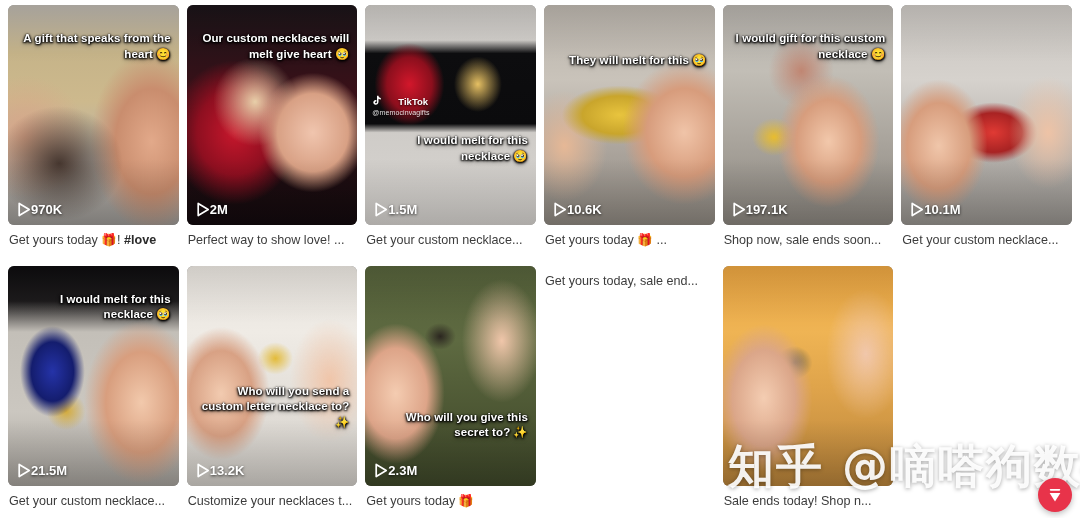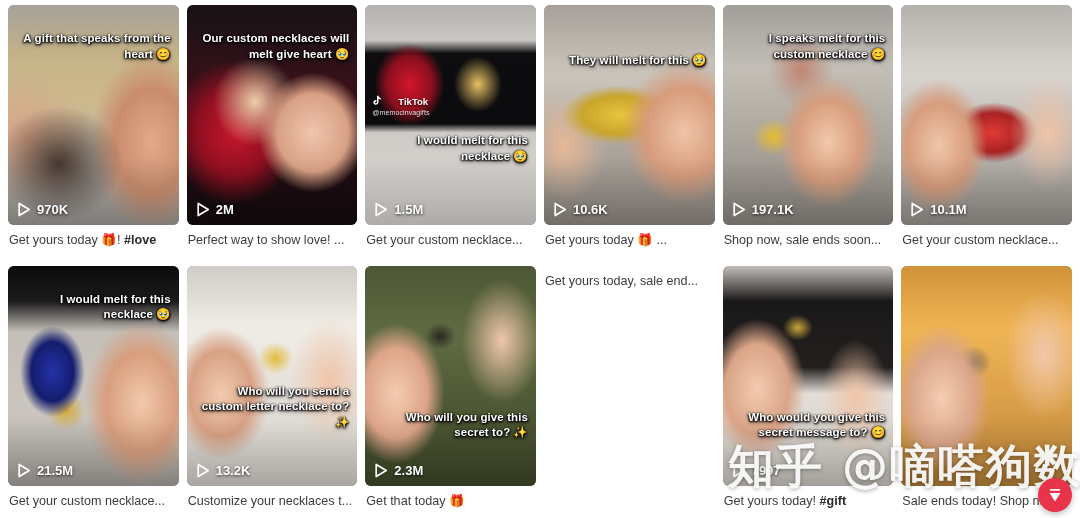--- a/index.html
+++ b/index.html
@@ -190,21 +190,20 @@
   }
 
   
   .views {
     position: absolute;
     left: 9px;
     bottom: 8px;
     z-index: 4;
     display: flex;
     align-items: center;
-    gap: 6px;
     color: #fff;
     font-size: 13px;
     font-weight: 700;
     text-shadow: 0 1px 3px rgba(0,0,0,.75);
   }
   .views svg { display: block; }
 
   
   .caption {
     margin-top: 8px;
@@ -321,21 +320,21 @@
             </svg>
           </span>
           <span>10.6K</span>
         </div>
       </div>
       <div class="caption"><span>Get yours today 🎁 ...</span></div>
     </div>
     <div class="card">
       <div class="thumb">
         <div class="bg b5"></div>
-        <div class="overlay-text top">I speaks melt for this custom necklace 😊</div>
+        <div class="overlay-text top">I would gift for this custom necklace 😊</div>
         <div class="views">
           <span>
             <svg width="14" height="15" viewBox="0 0 14 15" aria-hidden="true">
               <path d="M2.2 1.4 L12.2 7.5 L2.2 13.6 Z" fill="none" stroke="#ffffff" stroke-width="1.7" stroke-linejoin="round"></path>
             </svg>
           </span>
           <span>197.1K</span>
         </div>
       </div>
       <div class="caption"><span>Shop now, sale ends soon...</span></div>
@@ -390,39 +389,24 @@
         <div class="overlay-text under">Who will you give this secret to? ✨</div>
         <div class="views">
           <span>
             <svg width="14" height="15" viewBox="0 0 14 15" aria-hidden="true">
               <path d="M2.2 1.4 L12.2 7.5 L2.2 13.6 Z" fill="none" stroke="#ffffff" stroke-width="1.7" stroke-linejoin="round"></path>
             </svg>
           </span>
           <span>2.3M</span>
         </div>
       </div>
-      <div class="caption"><span>Get that today 🎁</span></div>
+      <div class="caption"><span>Get yours today 🎁</span></div>
     </div>
     <div class="card">
       <div class="caption"><span>Get yours today, sale end...</span></div>
-    </div>
-    <div class="card">
-      <div class="thumb">
-        <div class="bg b11"></div>
-        <div class="overlay-text under">Who would you give this secret message to? 😊</div>
-        <div class="views">
-          <span>
-            <svg width="14" height="15" viewBox="0 0 14 15" aria-hidden="true">
-              <path d="M2.2 1.4 L12.2 7.5 L2.2 13.6 Z" fill="none" stroke="#ffffff" stroke-width="1.7" stroke-linejoin="round"></path>
-            </svg>
-          </span>
-          <span>7997</span>
-        </div>
-      </div>
-      <div class="caption"><span>Get yours today! </span><b>#gift</b></div>
     </div>
     <div class="card">
       <div class="thumb">
         <div class="bg b12"></div>
       </div>
       <div class="caption"><span>Sale ends today! Shop n...</span></div>
     </div>
     <div id="watermark">知乎 @嘀嗒狗数据</div>
 
   <div id="to-top">

